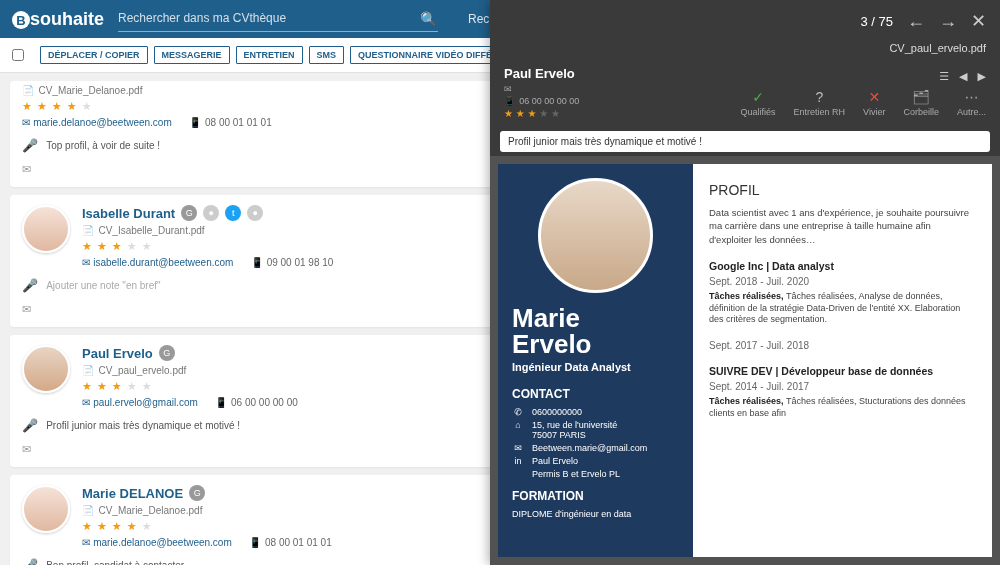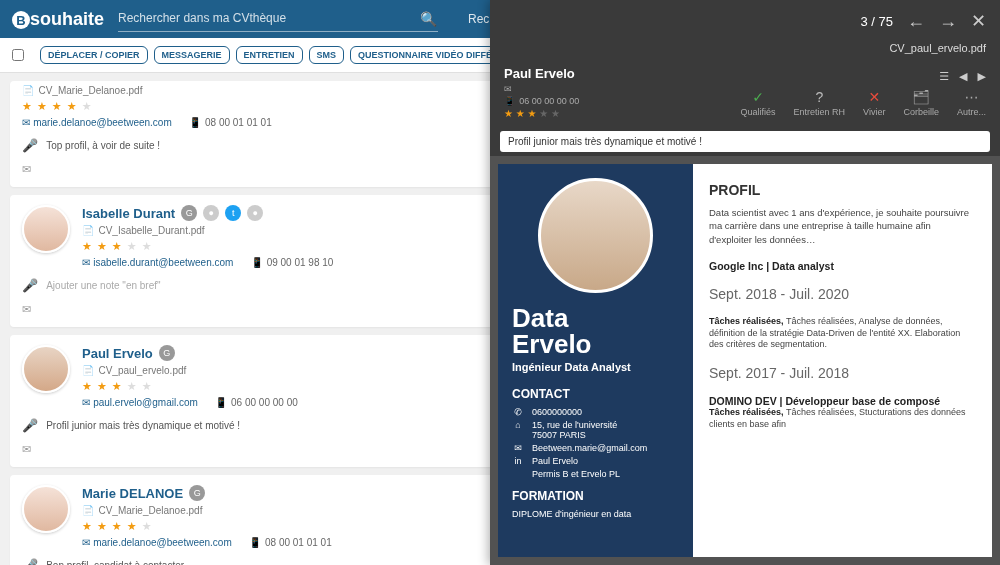--- a/index.html
+++ b/index.html
@@ -7,21 +7,21 @@
 .topbar{background:#1f5f8b;height:38px;display:flex;align-items:center;padding:0 12px;color:#fff}
 .logo{font-size:18px;font-weight:600;margin-right:14px}
 .logo-b{display:inline-flex;width:18px;height:18px;border-radius:50%;background:#fff;color:#1f5f8b;align-items:center;justify-content:center;font-weight:bold;font-size:13px}
 .search-box{flex:1;max-width:320px;border-bottom:1px solid rgba(255,255,255,.5);padding:4px 0;display:flex;align-items:flex-start}
 .search-box input{background:none;border:none;color:#fff;font-size:12px;flex:1;outline:none}
 .search-box input::placeholder{color:rgba(255,255,255,.8)}
 .search-icon{color:#fff;font-size:14px}
 .topnav{margin-left:30px;font-size:12px;color:rgba(255,255,255,.85)}
 .toolbar{background:#fff;padding:8px 12px;display:flex;align-items:center;gap:6px;border-bottom:1px solid #e0e0e0}
 .toolbar-chk{margin-right:10px}
-.chip{border:1px solid #1f5f8b;color:#1f5f8b;font-size:9px;font-weight:600;padding:3px 7px;border-radius:6px;background:#fff;cursor:pointer;text-transform:uppercase}
+.chip{border:1px solid #1f5f8b;color:#1f5f8b;font-size:9px;font-weight:600;padding:3px 7px;border-radius:1px;background:#fff;cursor:pointer;text-transform:uppercase}
 .list{padding:0 10px;height:calc(565px - 38px - 34px);overflow:auto}
 .card{background:#fff;border-radius:4px;margin:8px 0;padding:10px 12px;box-shadow:0 1px 2px rgba(0,0,0,.05);position:relative}
 .card-row{display:flex;gap:12px}
 .avatar{width:48px;height:48px;border-radius:50%;background:linear-gradient(#e8d4c4,#d4a888);flex-shrink:0;border:2px solid #fff;box-shadow:0 1px 3px rgba(0,0,0,.2)}
 .avatar.f{background:linear-gradient(#f5e2d8,#e0b8a0)}
 .card-main{flex:1}
 .name-row{display:flex;align-items:center;gap:6px;margin-bottom:4px}
 .cand-name{color:#1f5f8b;font-weight:600;font-size:13px}
 .soc{display:inline-flex;width:16px;height:16px;border-radius:50%;align-items:center;justify-content:center;font-size:9px;color:#fff}
 .soc.g{background:#999}
@@ -61,25 +61,25 @@
 .cv-viewer{flex:1;background:#525252;padding:8px;overflow:auto}
 .cv-page{background:#fff;color:#333;min-height:100%;display:flex}
 .cv-side{width:195px;background:#1e3a5f;color:#fff;padding:14px;font-size:10px}
 .cv-photo{width:115px;height:115px;border-radius:50%;background:linear-gradient(#e8d8c8,#c8a888);margin:0 auto 12px;border:3px solid #fff}
 .cv-bigname{font-size:26px;font-weight:700;line-height:1}
 .cv-title{font-size:11px;font-weight:600;margin:4px 0 14px}
 .cv-sec{font-size:12px;font-weight:700;margin:10px 0 6px}
 .cv-line{font-size:9px;margin:3px 0;display:flex;gap:8px}
 .cv-line .ic{width:12px;text-align:center}
 .cv-body{flex:1;padding:18px 16px;font-size:10px}
-.cv-h{font-size:14px;font-weight:700;color:#333;margin-bottom:8px}
+.cv-h{font-size:14px;font-weight:400;color:#333;margin-bottom:8px}
 .cv-p{font-size:9.5px;color:#444;line-height:1.4;margin-bottom:14px}
 .cv-job{margin-bottom:14px}
 .cv-jt{font-size:10.5px;font-weight:700;color:#222}
-.cv-jd{font-size:14px;color:#666;margin:14px 0}
+.cv-jd{font-size:10px;color:#666;margin:4px 0}
 .cv-jr{font-size:9px;color:#444;line-height:1.3}
 .cv-jr b{color:#222}
 .view-ctrl{display:flex;gap:10px;align-items:center;font-size:11px;color:#ccc;margin-top:4px}
 .view-ctrl span{cursor:pointer}
 </style>
 </head>
 <body>
 
 <div class="topbar">
   <span class="logo"><span class="logo-b">B</span><span>souhaite</span></span>
@@ -256,21 +256,21 @@
           </div>
       </div>
     </div>
   </div>
   <div class="note-input">Profil junior mais très dynamique et motivé !</div>
 
   <div class="cv-viewer">
     <div class="cv-page">
       <div class="cv-side">
         <div class="cv-photo"></div>
-        <div class="cv-bigname">Data</div>
+        <div class="cv-bigname">Marie</div>
         <div class="cv-bigname">Ervelo</div>
         <div class="cv-title">Ingénieur Data Analyst</div>
         <div class="cv-sec">CONTACT</div>
         <div class="cv-line">
             <span class="ic">✆</span>
             <span>0600000000</span>
           </div>
         <div class="cv-line">
             <span class="ic">⌂</span>
             <span style="white-space:pre-line">15, rue de l'université
@@ -298,19 +298,20 @@
         <div class="cv-p">Data scientist avec 1 ans d'expérience, je souhaite poursuivre ma carrière dans une entreprise à taille humaine afin d'exploiter les données…</div>
         <div class="cv-job">
             <div class="cv-jt">Google Inc | Data analyst</div>
             <div class="cv-jd">Sept. 2018 - Juil. 2020</div>
             <div class="cv-jr"><b>Tâches réalisées,</b> <span>Tâches réalisées, Analyse de données, définition de la stratégie Data-Driven de l'entité XX. Elaboration des critères de segmentation.</span></div>
           </div>
         <div class="cv-job">
             <div class="cv-jd">Sept. 2017 - Juil. 2018</div>
           </div>
         <div class="cv-job">
-            <div class="cv-jt">DOMINO DEV | Développeur base de composé</div>
+            <div class="cv-jt">SUIVRE DEV | Développeur base de données</div>
+            <div class="cv-jd">Sept. 2014 - Juil. 2017</div>
             <div class="cv-jr"><b>Tâches réalisées,</b> <span>Tâches réalisées, Stucturations des données clients en base afin</span></div>
           </div>
       </div>
     </div>
   </div>
 </div>
 
 </body></html>

